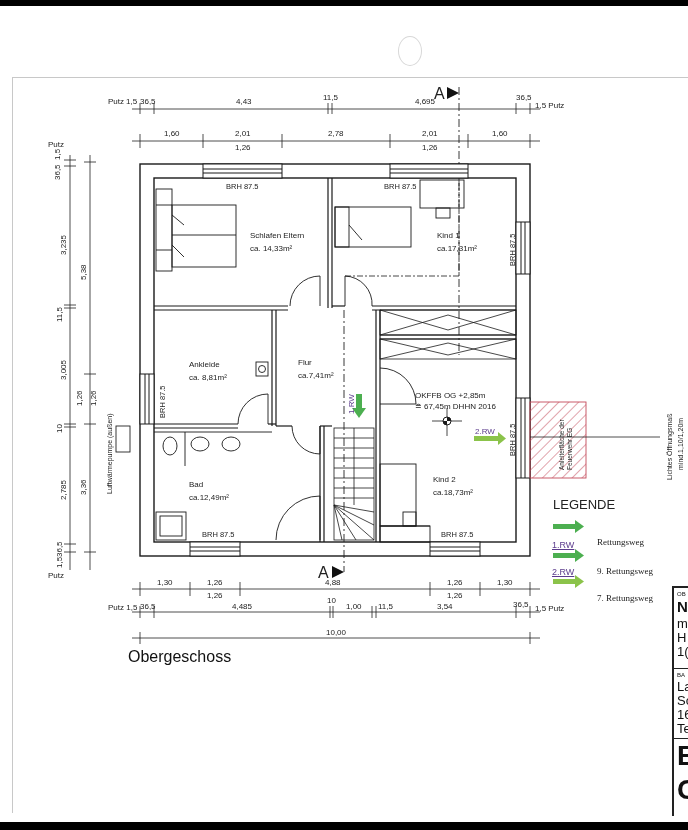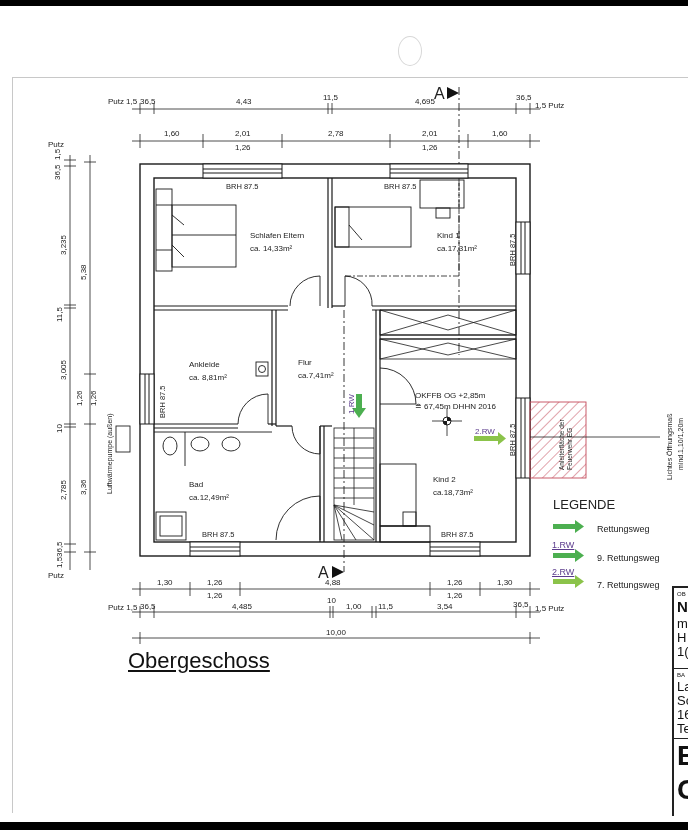--- a/index.html
+++ b/index.html
@@ -3,24 +3,24 @@
 <meta charset="utf-8">
 <style>
   html, body { margin: 0; padding: 0; }
   body { width: 688px; height: 830px; position: relative; overflow: hidden; background: #ffffff; font-family: "Liberation Sans", sans-serif; }
   .topbar { position: absolute; left: 0; top: 0; width: 688px; height: 6px; background: #000; }
   .bottombar { position: absolute; left: 0; top: 822px; width: 688px; height: 8px; background: #000; }
   .punch { position: absolute; left: 398px; top: 36px; width: 22px; height: 28px; border: 1px solid #d8d8d8; border-radius: 50%; }
   .sheet { position: absolute; left: 12px; top: 77px; width: 690px; height: 735px; border-top: 1px solid #c8c8c8; border-left: 1px solid #c8c8c8; background: #fff; }
   svg { position: absolute; left: 0; top: 0; }
   .t { font-family: "Liberation Sans", sans-serif; fill: #222; }
-  .title-label { position: absolute; left: 128px; top: 648px; font-size: 22px; color: #111; font-family: "Liberation Sans", sans-serif; text-decoration: underline; }
+  .title-label { position: absolute; left: 128px; top: 648px; font-size: 16px; color: #111; font-family: "Liberation Sans", sans-serif; }
   .legend-title { position: absolute; left: 553px; top: 497px; font-size: 13px; color: #222; }
   .legend-row { position: absolute; left: 552px; font-size: 9px; color: #222; height: 16px; }
-  .legend-row .lbl { position: absolute; left: 45px; top: 4px; white-space: nowrap; }
+  .legend-row .lbl { position: absolute; left: 45px; top: 17px; white-space: nowrap; font-family: Liberation Serif, serif; }
   .legend-row .tag { position: absolute; left: 0; top: -9px; font-size: 9px; color: #5b3b8c; text-decoration: underline; }
   .titleblock { position: absolute; left: 672px; top: 586px; width: 20px; height: 228px; border-left: 2px solid #222; border-top: 2px solid #222; }
   .tb-cell { position: absolute; left: 3px; font-family: "Liberation Sans", sans-serif; color: #111; white-space: nowrap; line-height: 1; }
   .tb-div { position: absolute; left: 0; width: 20px; border-top: 1.5px solid #222; }
 </style>
 </head>
 <body>
 
 <div class="topbar"></div>
 <div class="punch"></div>

